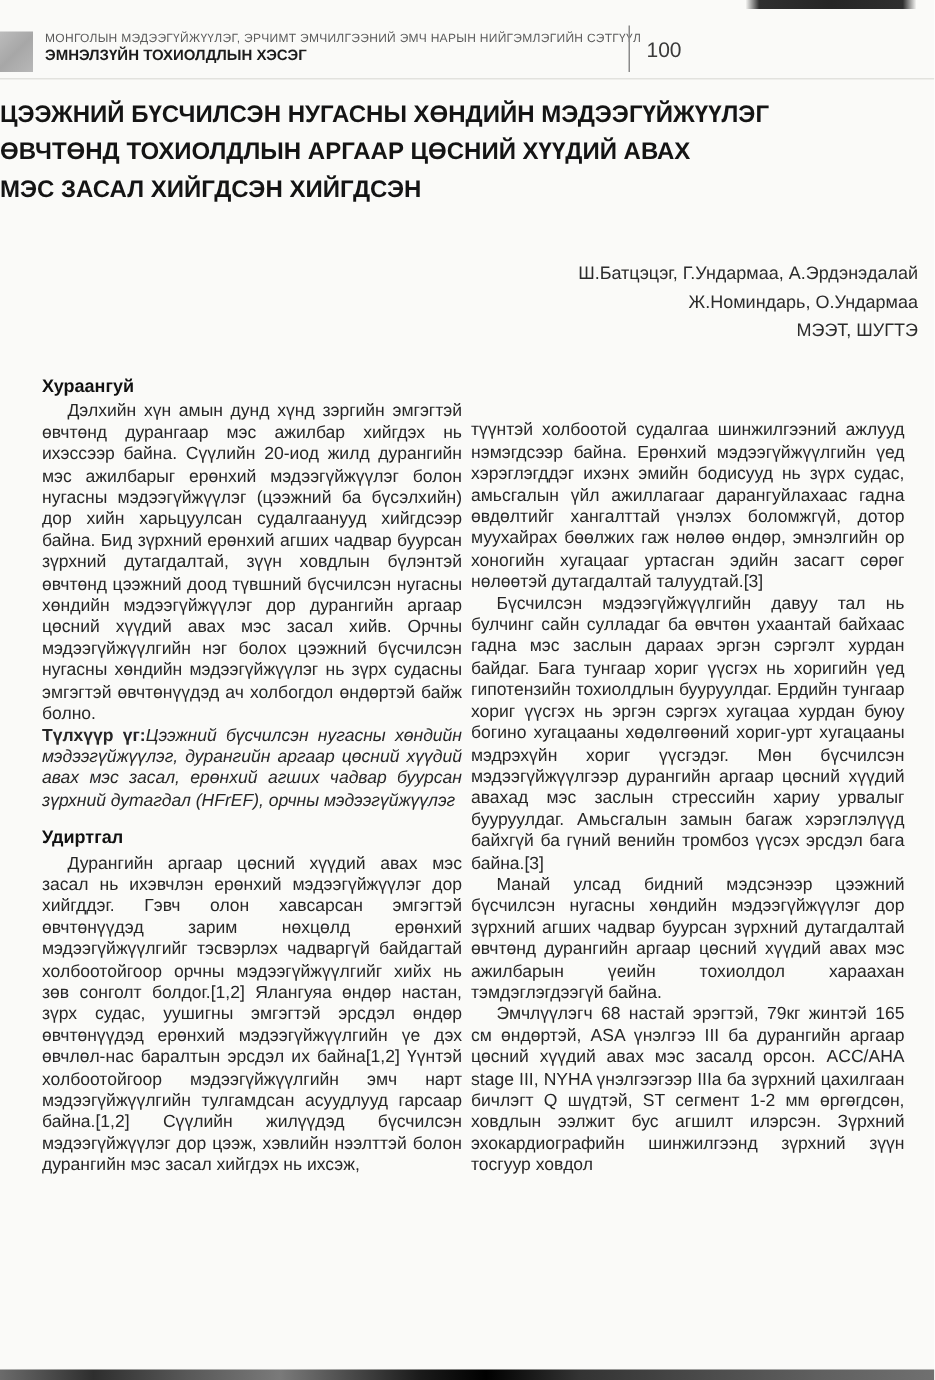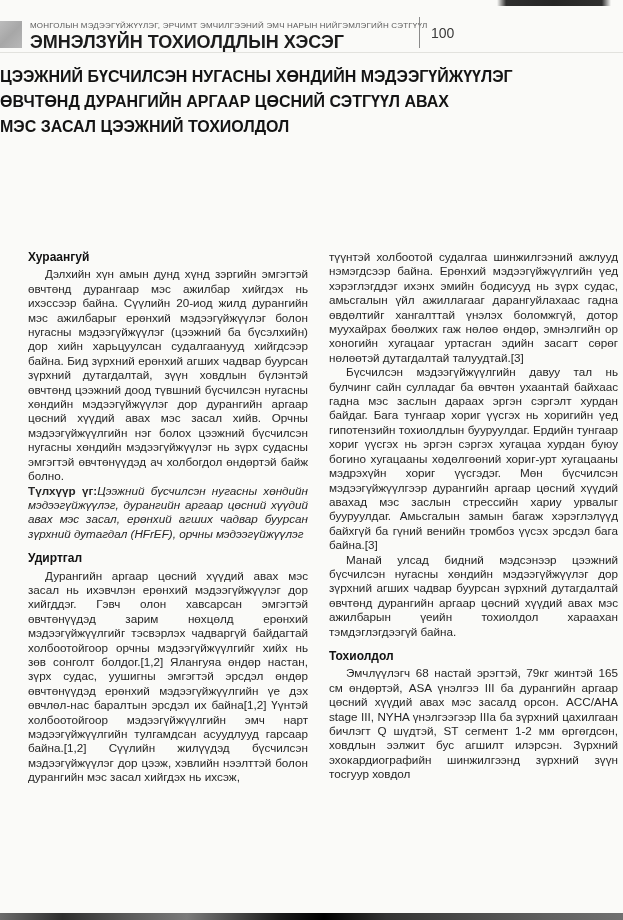--- a/index.html
+++ b/index.html
@@ -13,32 +13,32 @@
     background:linear-gradient(90deg, rgba(47,47,47,0) 0%, #2f2f2f 8%, #262626 50%, #2f2f2f 92%, rgba(47,47,47,0) 100%);
   }
   .scan-bottom {
     position:absolute; bottom:0; left:0; width:623px; height:7px;
     background:linear-gradient(90deg,#6b6b6b 0%, #2e2e2e 10%, #585858 20%, #7a7a7a 30%, #1a1a1a 45%, #000 52%, #333 62%, #4a4a4a 75%, #606060 88%, #707070 100%);
   }
   
   .accent { position:absolute; left:0; top:21px; width:22px; height:27px;
     background:linear-gradient(135deg,#bcbcbc 0%, #a7a7a7 50%, #b8b8b8 100%); }
   .journal-line { position:absolute; left:30px; top:21px; font-size:8px; letter-spacing:.2px; color:#5a5a5a; white-space:nowrap; }
-  .section-line { position:absolute; left:30px; top:32px; font-size:18px; font-weight:bold; color:#1c1c1c; white-space:nowrap; }
+  .section-line { position:absolute; left:30px; top:32px; font-size:10px; font-weight:bold; color:#1c1c1c; white-space:nowrap; }
   .hdr-divider { position:absolute; left:419px; top:17px; width:1px; height:31px; background:#8a8a8a; }
   .pageno { position:absolute; left:431px; top:25px; font-size:14px; color:#3a3a3a; }
   .hdr-rule { position:absolute; left:0; top:52px; width:623px; height:1px; background:#e2e2de; }
   
   .title { position:absolute; top:64px; left:0; width:623px; text-align:left;
     font-weight:bold; font-size:16px; line-height:25px; color:#141414; }
   .title div { white-space:nowrap; }
   .authors { position:absolute; top:173px; right:11px; text-align:right;
     font-size:12px; line-height:19px; color:#2c2c2c; }
   
-  .columns { position:absolute; top:250px; left:28px; display:flex; gap:21px; }
+  .columns { position:absolute; top:250px; left:28px; display:flex; gap:6px;align-items:flex-end; }
   .col { font-size:11.7px; line-height:14.4px; text-align:justify; }
   .col-left  { width:280px; }
   .col-right { width:289px; }
   .col p { margin:0; text-indent:17px; }
   .col p.noindent { text-indent:0; }
   .h { font-size:12px; font-weight:bold; color:#111; margin:0 0 3px 0; }
   .hgap { margin-top:10px; }
   .keywords { margin-top:8px; font-style:italic; }
   .kw-label { font-weight:bold; font-style:normal; margin-right:0; }
 </style>
@@ -51,45 +51,49 @@
 
   <div class="accent"></div>
   <div class="journal-line">МОНГОЛЫН МЭДЭЭГҮЙЖҮҮЛЭГ, ЭРЧИМТ ЭМЧИЛГЭЭНИЙ ЭМЧ НАРЫН НИЙГЭМЛЭГИЙН СЭТГҮҮЛ</div>
   <div class="section-line">ЭМНЭЛЗҮЙН ТОХИОЛДЛЫН ХЭСЭГ</div>
   <div class="hdr-divider"></div>
   <div class="pageno">100</div>
   <div class="hdr-rule"></div>
 
   <div class="title">
     <div>ЦЭЭЖНИЙ БҮСЧИЛСЭН НУГАСНЫ ХӨНДИЙН МЭДЭЭГҮЙЖҮҮЛЭГ</div>
-    <div>ӨВЧТӨНД ДУРАНГИЙН АРГААР ЦӨСНИЙ СЭТГҮҮЛ АВАХ</div>
-    <div>МЭС ЗАСАЛ ЦЭЭЖНИЙ ТОХИОЛДОЛ</div>
+    <div>ӨВЧТӨНД ТОХИОЛДЛЫН АРГААР ЦӨСНИЙ ХҮҮДИЙ АВАХ</div>
+    <div>МЭС ЗАСАЛ ХИЙГДСЭН ХИЙГДСЭН</div>
   </div>
 
+  <div class="authors">
+    <div>Ш.Батцэцэг, Г.Ундармаа, А.Эрдэнэдалай</div>
+    <div>Ж.Номиндарь, О.Ундармаа</div>
+    <div>МЭЭТ, ШУГТЭ</div>
+  </div>
 
   <div class="columns">
 
     <div class="col col-left">
       <div class="h">Хураангуй</div>
       <p>Дэлхийн хүн амын дунд хүнд зэргийн эмгэгтэй өвчтөнд дурангаар мэс ажилбар хийгдэх нь ихэссээр байна. Сүүлийн 20-иод жилд дурангийн мэс ажилбарыг ерөнхий мэдээгүйжүүлэг болон нугасны мэдээгүйжүүлэг (цээжний ба бүсэлхийн) дор хийн харьцуулсан судалгаанууд хийгдсээр байна. Бид зүрхний ерөнхий агших чадвар буурсан зүрхний дутагдалтай, зүүн ховдлын бүлэнтэй өвчтөнд цээжний доод түвшний бүсчилсэн нугасны хөндийн мэдээгүйжүүлэг дор дурангийн аргаар цөсний хүүдий авах мэс засал хийв. Орчны мэдээгүйжүүлгийн нэг болох цээжний бүсчилсэн нугасны хөндийн мэдээгүйжүүлэг нь зүрх судасны эмгэгтэй өвчтөнүүдэд ач холбогдол өндөртэй байж болно.</p>
 
       <p class="keywords noindent">
         <span class="kw-label">Түлхүүр үг:</span><span>Цээжний бүсчилсэн нугасны хөндийн мэдээгүйжүүлэг, дурангийн аргаар цөсний хүүдий авах мэс засал, ерөнхий агших чадвар буурсан зүрхний дутагдал (HFrEF), орчны мэдээгүйжүүлэг</span>
       </p>
 
       <div class="h hgap">Удиртгал</div>
       <p>Дурангийн аргаар цөсний хүүдий авах мэс засал нь ихэвчлэн ерөнхий мэдээгүйжүүлэг дор хийгддэг. Гэвч олон хавсарсан эмгэгтэй өвчтөнүүдэд зарим нөхцөлд ерөнхий мэдээгүйжүүлгийг тэсвэрлэх чадваргүй байдагтай холбоотойгоор орчны мэдээгүйжүүлгийг хийх нь зөв сонголт болдог.[1,2] Ялангуяа өндөр настан, зүрх судас, уушигны эмгэгтэй эрсдэл өндөр өвчтөнүүдэд ерөнхий мэдээгүйжүүлгийн үе дэх өвчлөл-нас баралтын эрсдэл их байна[1,2] Үүнтэй холбоотойгоор мэдээгүйжүүлгийн эмч нарт мэдээгүйжүүлгийн тулгамдсан асуудлууд гарсаар байна.[1,2] Сүүлийн жилүүдэд бүсчилсэн мэдээгүйжүүлэг дор цээж, хэвлийн нээлттэй болон дурангийн мэс засал хийгдэх нь ихсэж,</p>
     </div>
 
     <div class="col col-right">
       <p class="noindent">түүнтэй холбоотой судалгаа шинжилгээний ажлууд нэмэгдсээр байна. Ерөнхий мэдээгүйжүүлгийн үед хэрэглэгддэг ихэнх эмийн бодисууд нь зүрх судас, амьсгалын үйл ажиллагааг дарангуйлахаас гадна өвдөлтийг хангалттай үнэлэх боломжгүй, дотор муухайрах бөөлжих гаж нөлөө өндөр, эмнэлгийн ор хоногийн хугацааг уртасган эдийн засагт сөрөг нөлөөтэй дутагдалтай талуудтай.[3]</p>
       <p>Бүсчилсэн мэдээгүйжүүлгийн давуу тал нь булчинг сайн сулладаг ба өвчтөн ухаантай байхаас гадна мэс заслын дараах эргэн сэргэлт хурдан байдаг. Бага тунгаар хориг үүсгэх нь хоригийн үед гипотензийн тохиолдлын бууруулдаг. Ердийн тунгаар хориг үүсгэх нь эргэн сэргэх хугацаа хурдан буюу богино хугацааны хөдөлгөөний хориг-урт хугацааны мэдрэхүйн хориг үүсгэдэг. Мөн бүсчилсэн мэдээгүйжүүлгээр дурангийн аргаар цөсний хүүдий авахад мэс заслын стрессийн хариу урвалыг бууруулдаг. Амьсгалын замын багаж хэрэглэлүүд байхгүй ба гүний венийн тромбоз үүсэх эрсдэл бага байна.[3]</p>
       <p>Манай улсад бидний мэдсэнээр цээжний бүсчилсэн нугасны хөндийн мэдээгүйжүүлэг дор зүрхний агших чадвар буурсан зүрхний дутагдалтай өвчтөнд дурангийн аргаар цөсний хүүдий авах мэс ажилбарын үеийн тохиолдол хараахан тэмдэглэгдээгүй байна.</p>
 
-      <div class="h hgap">Тохиолдол</div>
       <p>Эмчлүүлэгч 68 настай эрэгтэй, 79кг жинтэй 165 см өндөртэй, ASA үнэлгээ III ба дурангийн аргаар цөсний хүүдий авах мэс засалд орсон. ACC/AHA stage III, NYHA үнэлгээгээр IIIa ба зүрхний цахилгаан бичлэгт Q шүдтэй, ST сегмент 1-2 мм өргөгдсөн, ховдлын ээлжит бус агшилт илэрсэн. Зүрхний эхокардиографийн шинжилгээнд зүрхний зүүн тосгуур ховдол</p>
     </div>
 
   </div>
 
   <div class="scan-bottom"></div>
 
 </div>
 
 </body></html>

